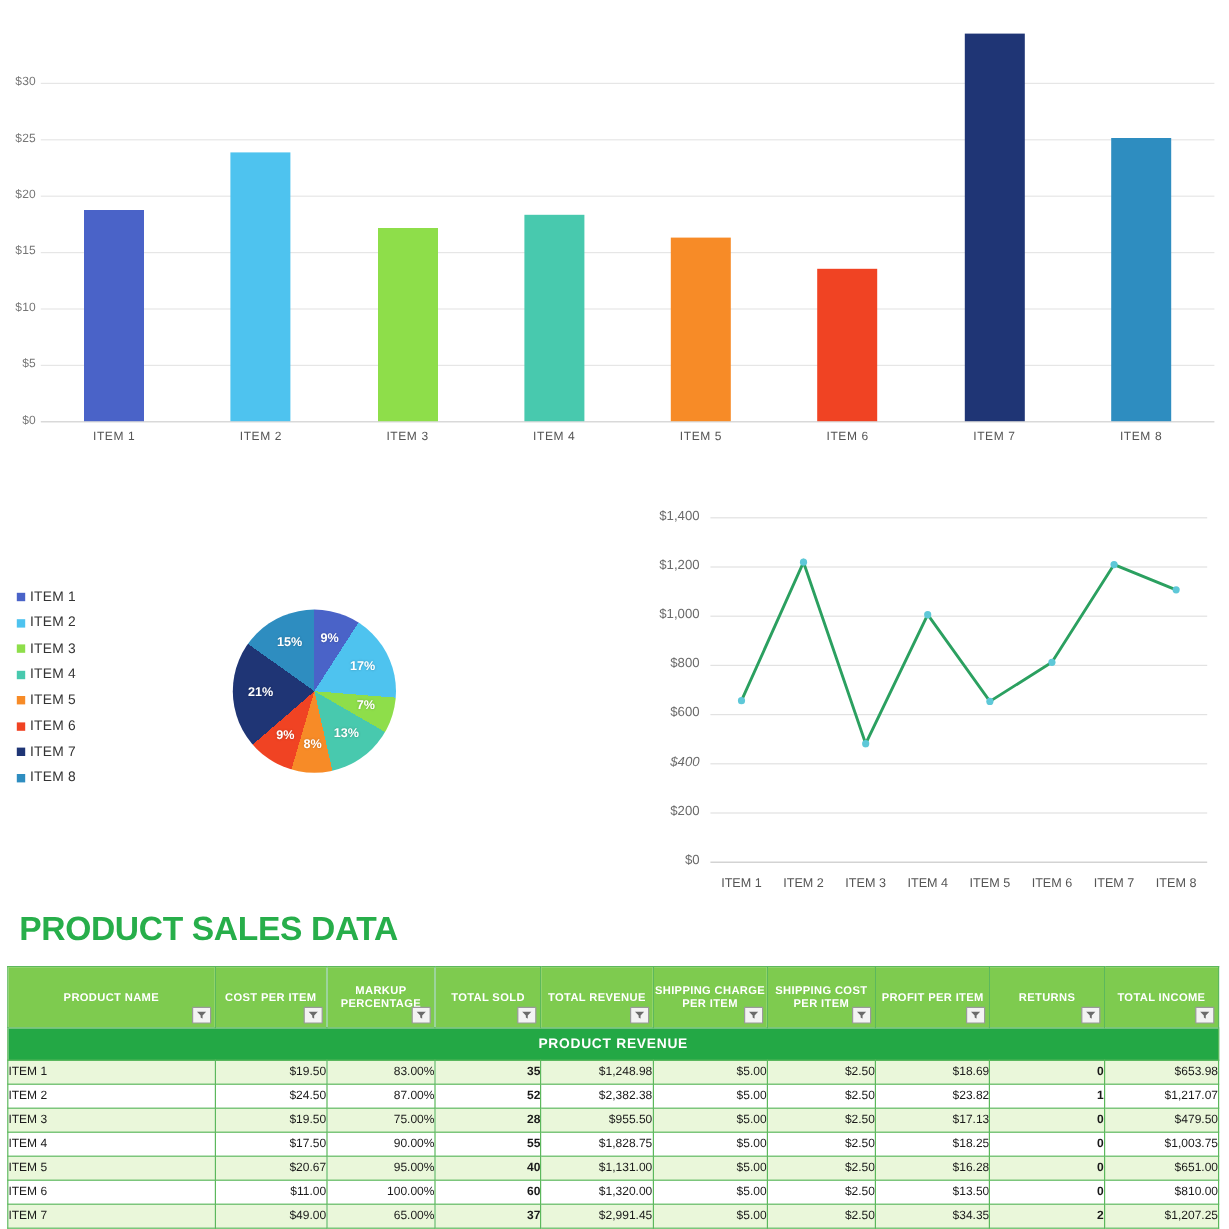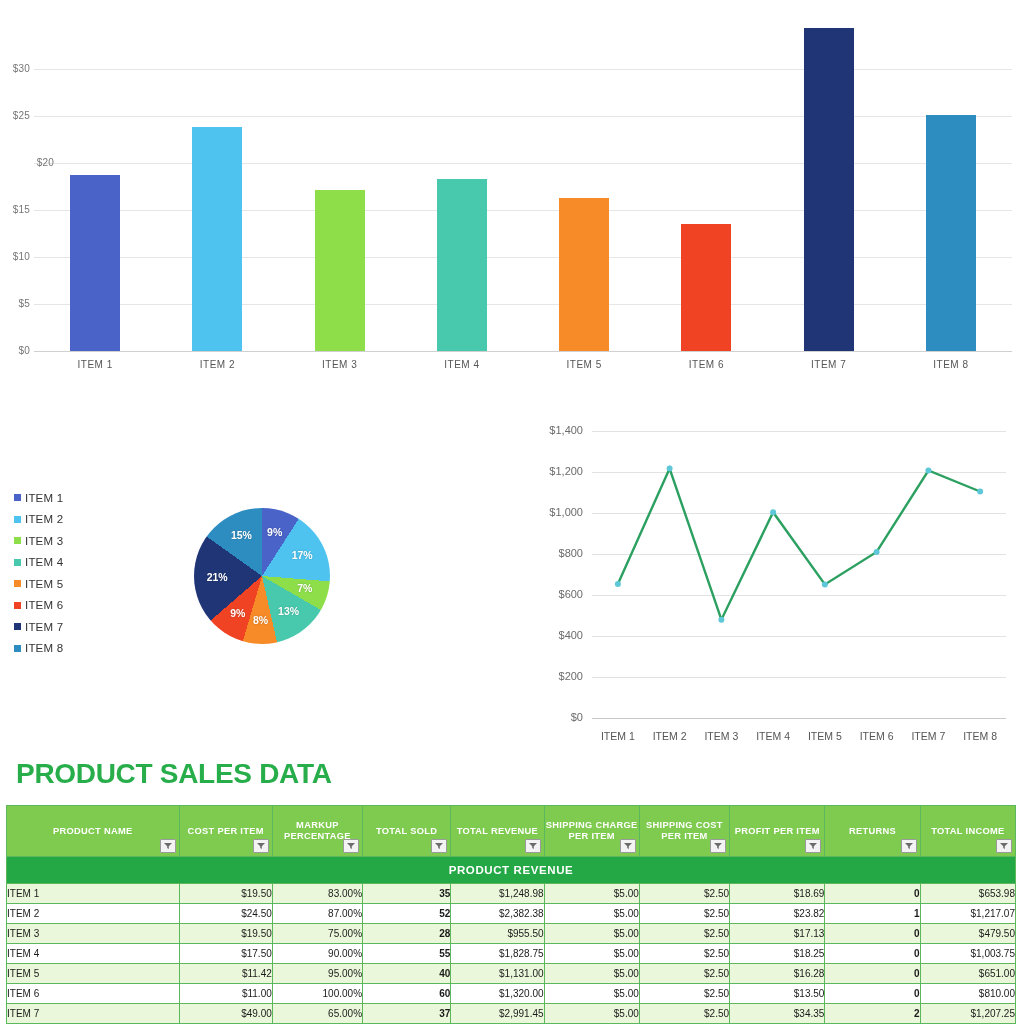--- a/index.html
+++ b/index.html
@@ -75,21 +75,21 @@
   <div id="barchart">
       <div class="bc-axis-base" style="top: 351px;"></div>
       <div class="bc-ylab" style="top: 345px;">$0</div>
       <div class="bc-grid" style="top: 304px;"></div>
       <div class="bc-ylab" style="top: 298px;">$5</div>
       <div class="bc-grid" style="top: 257px;"></div>
       <div class="bc-ylab" style="top: 251px;">$10</div>
       <div class="bc-grid" style="top: 210px;"></div>
       <div class="bc-ylab" style="top: 204px;">$15</div>
       <div class="bc-grid" style="top: 163px;"></div>
-      <div class="bc-ylab" style="top: 157px; padding-left: 24px;">$20</div>
+      <div class="bc-ylab" style="top: 157px;">$20</div>
       <div class="bc-grid" style="top: 116px;"></div>
       <div class="bc-ylab" style="top: 110px;">$25</div>
       <div class="bc-grid" style="top: 69px;"></div>
       <div class="bc-ylab" style="top: 63px;">$30</div>
       <div class="bc-bar" style="left: 70.125px; top: 175.314px; height: 175.686px; background: rgb(74, 99, 200);"></div>
       <div class="bc-xlab" style="left: 35.125px;">ITEM 1</div>
       <div class="bc-bar" style="left: 192.375px; top: 127.092px; height: 223.908px; background: rgb(78, 195, 239);"></div>
       <div class="bc-xlab" style="left: 157.375px;">ITEM 2</div>
       <div class="bc-bar" style="left: 314.625px; top: 189.978px; height: 161.022px; background: rgb(142, 222, 74);"></div>
       <div class="bc-xlab" style="left: 279.625px;">ITEM 3</div>
@@ -153,21 +153,21 @@
       </div>
   </div>
 
 
   <div id="linepanel">
       <div class="lc-grid" style="top: 303px; background: rgb(201, 201, 201);"></div>
       <div class="lc-ylab" style="top: 296px;">$0</div>
       <div class="lc-grid" style="top: 262px; background: rgb(226, 226, 226);"></div>
       <div class="lc-ylab" style="top: 255px;">$200</div>
       <div class="lc-grid" style="top: 221px; background: rgb(226, 226, 226);"></div>
-      <div class="lc-ylab" style="top: 214px;">$400</div>
+      <div class="lc-ylab" style="top: 214px; font-style: italic;">$400</div>
       <div class="lc-grid" style="top: 180px; background: rgb(226, 226, 226);"></div>
       <div class="lc-ylab" style="top: 173px;">$600</div>
       <div class="lc-grid" style="top: 139px; background: rgb(226, 226, 226);"></div>
       <div class="lc-ylab" style="top: 132px;">$800</div>
       <div class="lc-grid" style="top: 98px; background: rgb(226, 226, 226);"></div>
       <div class="lc-ylab" style="top: 91px;">$1,000</div>
       <div class="lc-grid" style="top: 57px; background: rgb(226, 226, 226);"></div>
       <div class="lc-ylab" style="top: 50px;">$1,200</div>
       <div class="lc-grid" style="top: 16px; background: rgb(226, 226, 226);"></div>
       <div class="lc-ylab" style="top: 9px;">$1,400</div>
@@ -308,21 +308,21 @@
             <td class="cell c-center">55</td>
             <td class="cell c-right">$1,828.75</td>
             <td class="cell c-right">$5.00</td>
             <td class="cell c-right">$2.50</td>
             <td class="cell c-right">$18.25</td>
             <td class="cell c-center">0</td>
             <td class="cell c-right">$1,003.75</td>
           </tr>
           <tr class="odd">
             <td class="cell c-left">ITEM 5</td>
-            <td class="cell c-right">$11.42</td>
+            <td class="cell c-right">$20.67</td>
             <td class="cell c-right">95.00%</td>
             <td class="cell c-center">40</td>
             <td class="cell c-right">$1,131.00</td>
             <td class="cell c-right">$5.00</td>
             <td class="cell c-right">$2.50</td>
             <td class="cell c-right">$16.28</td>
             <td class="cell c-center">0</td>
             <td class="cell c-right">$651.00</td>
           </tr>
           <tr class="even">

